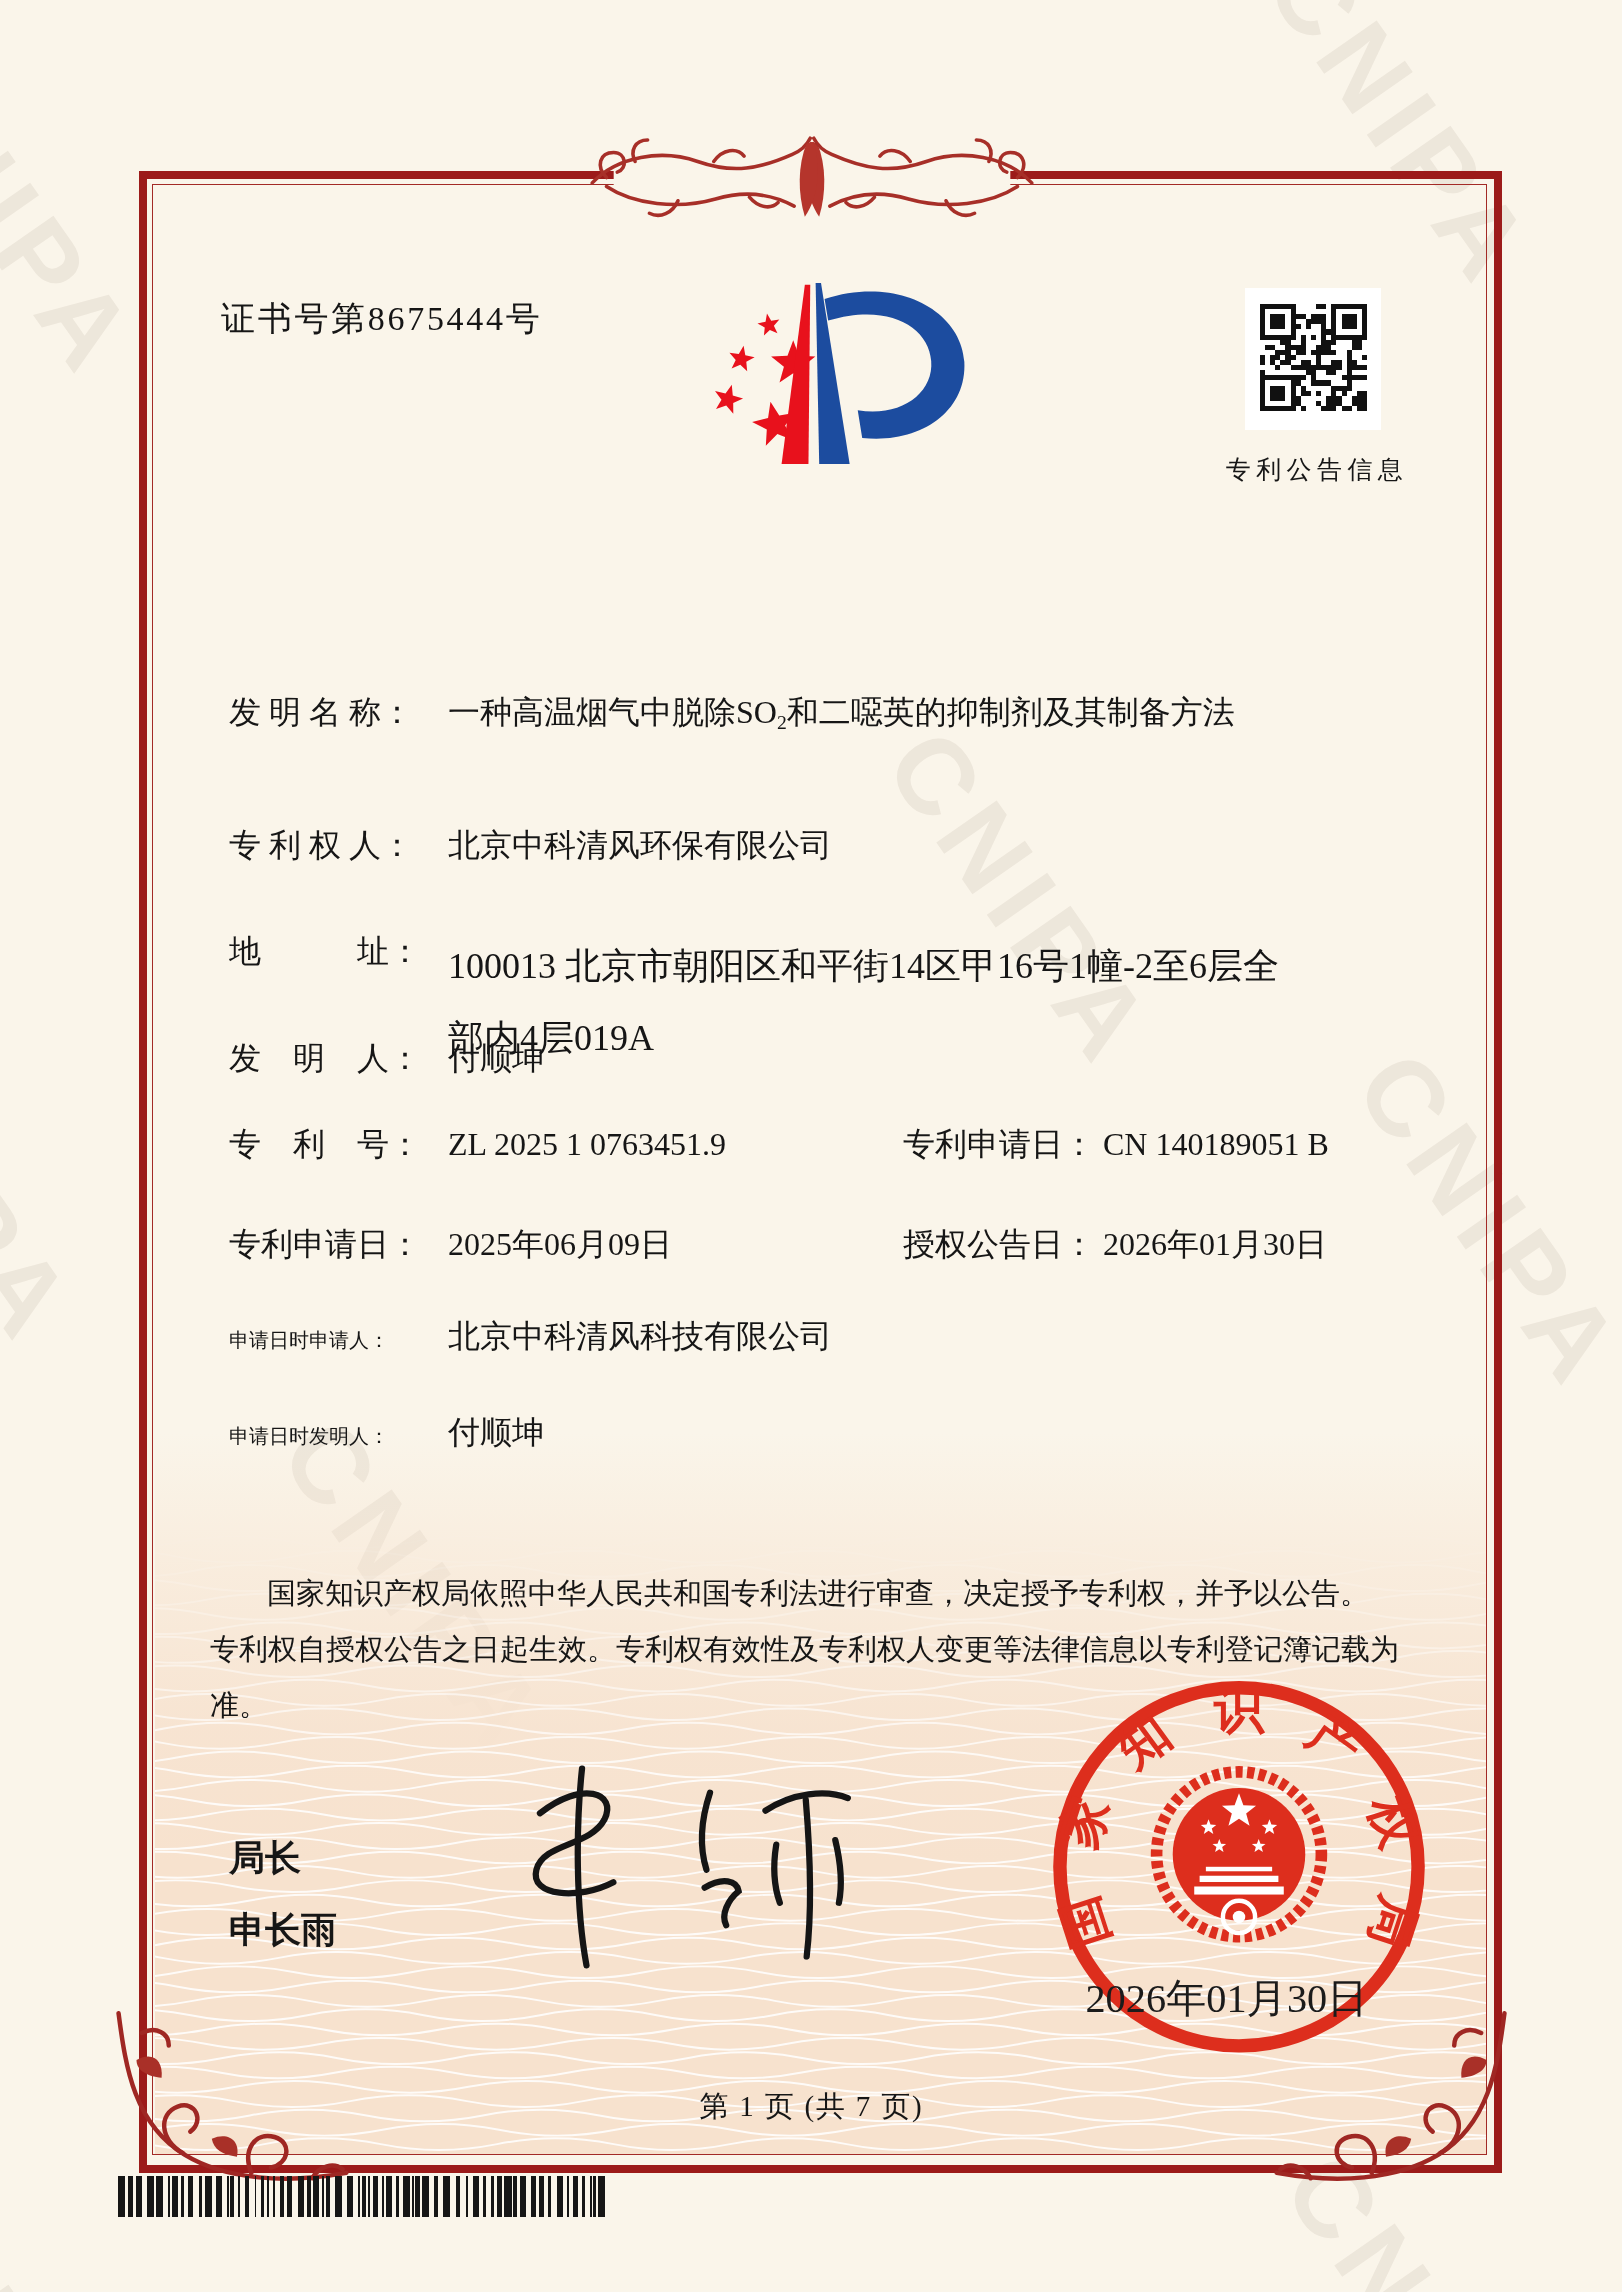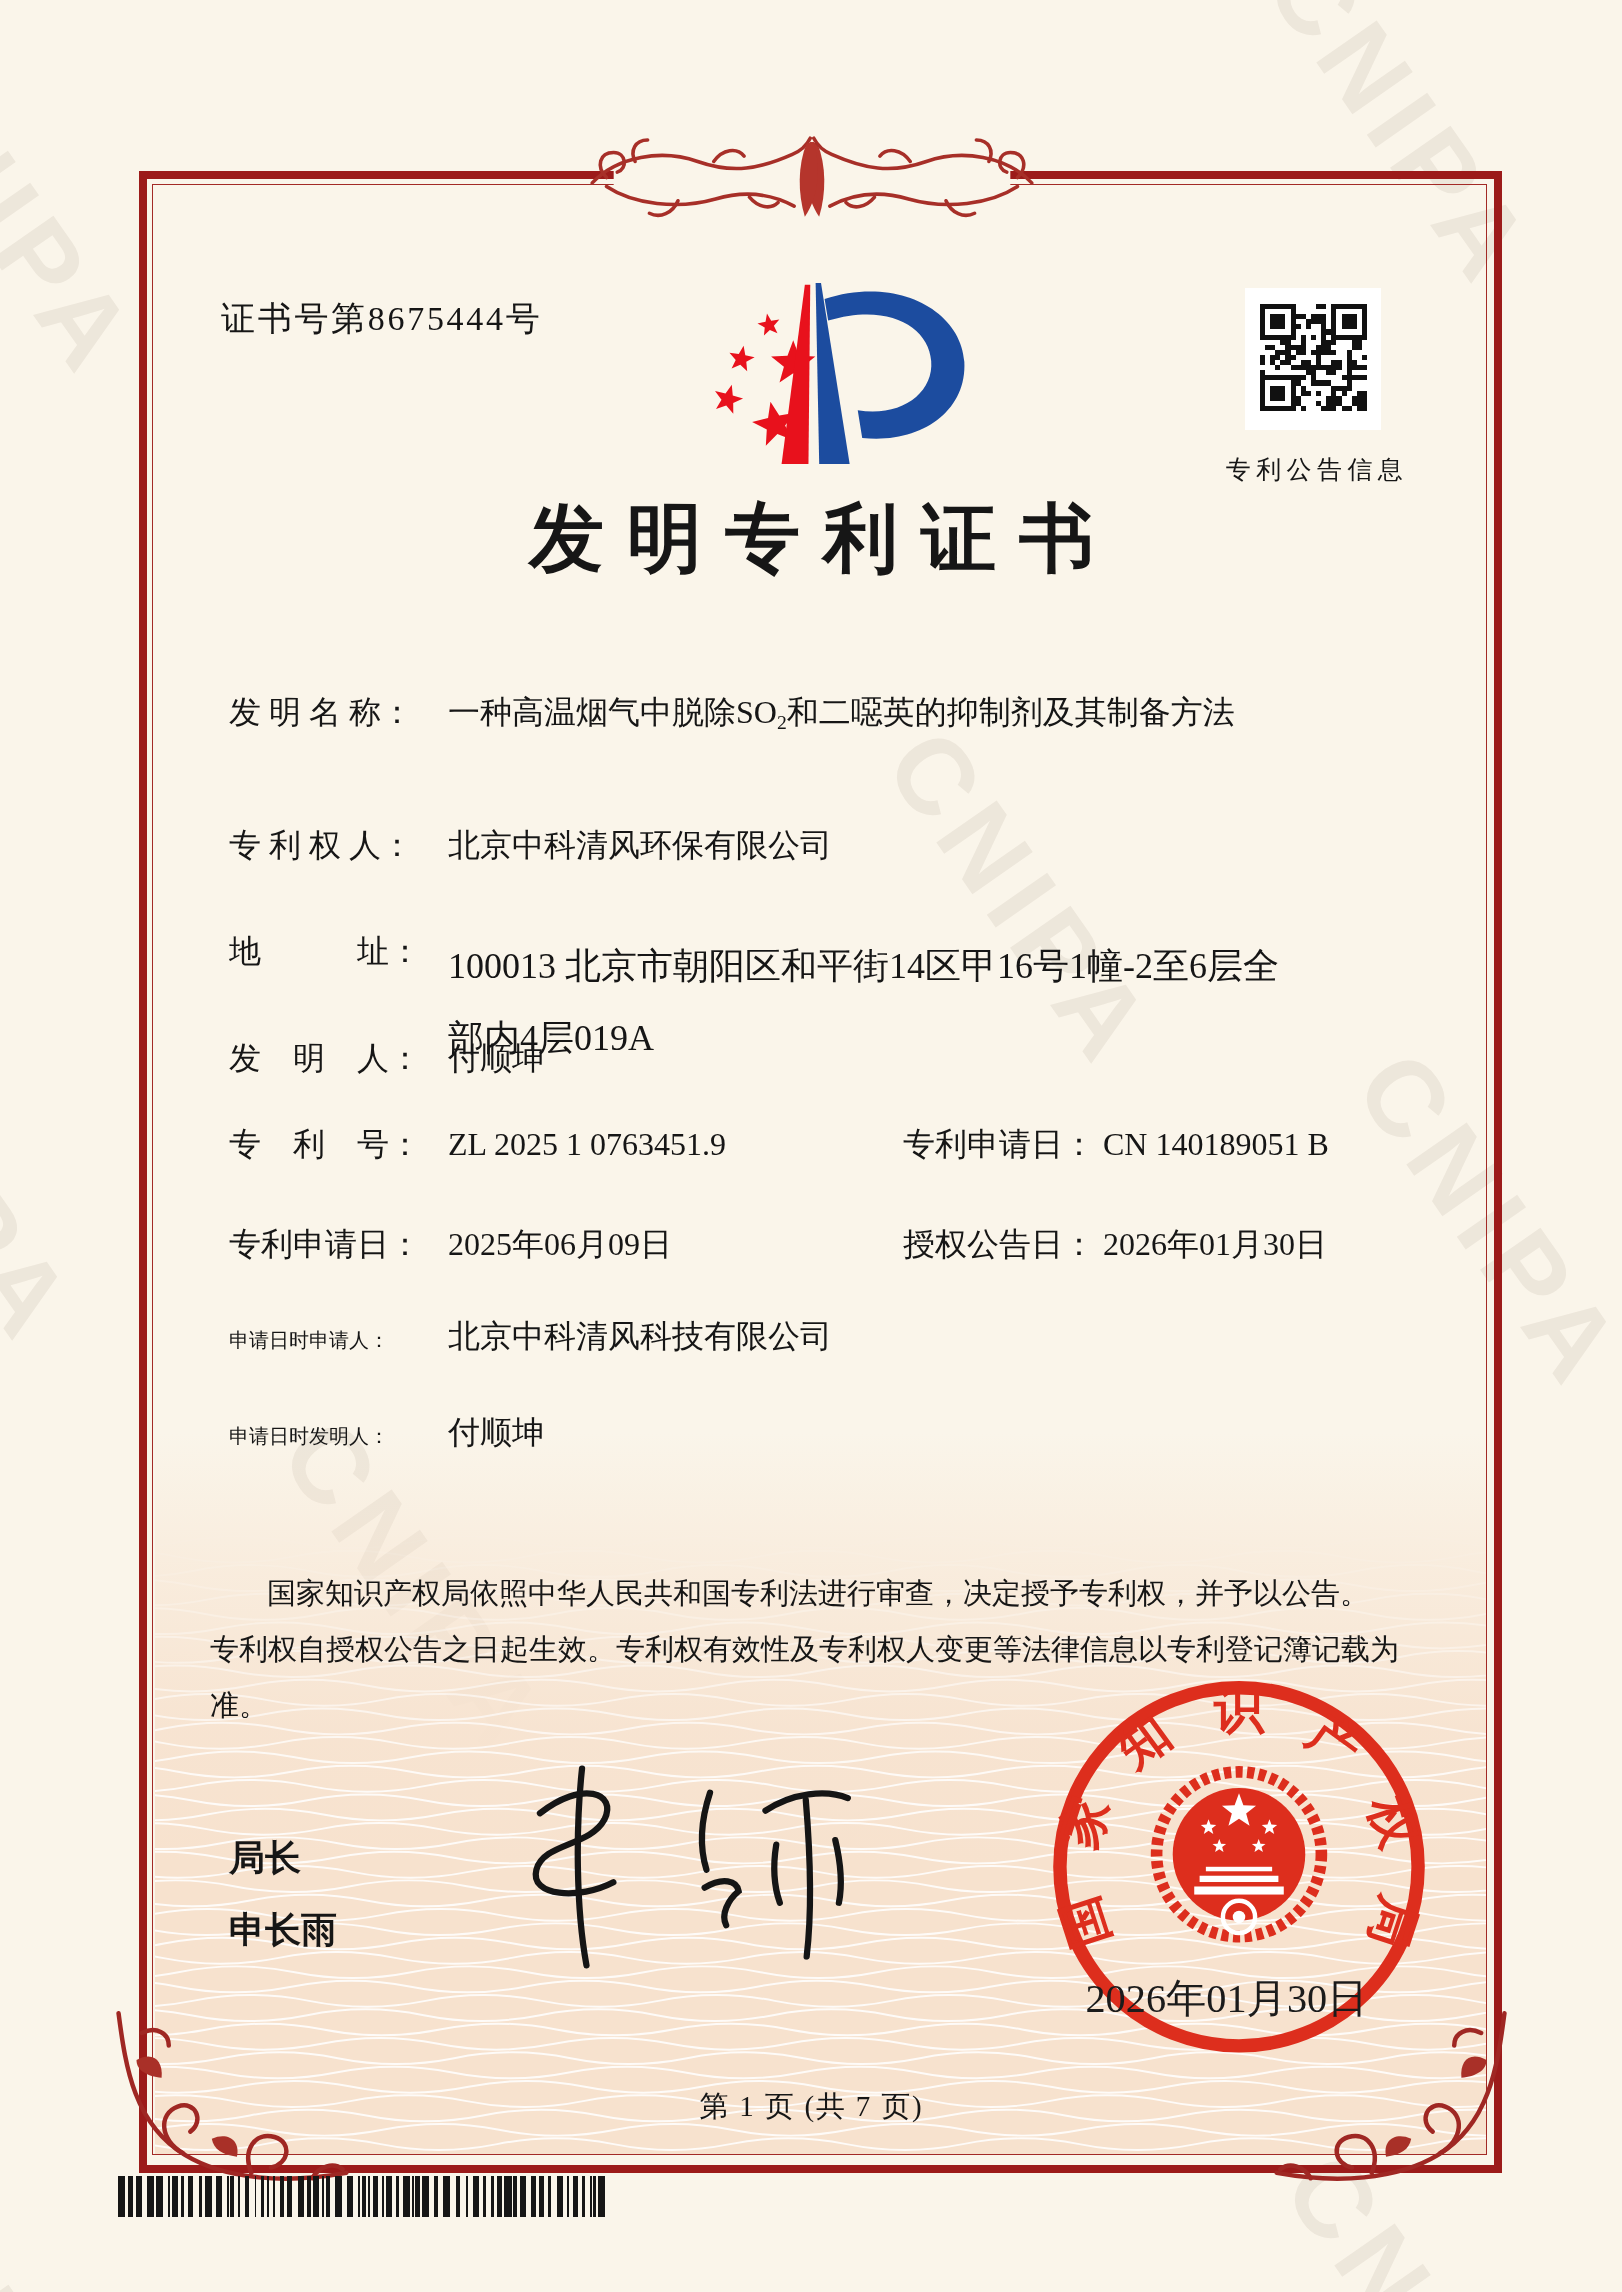--- a/index.html
+++ b/index.html
@@ -637,21 +637,20 @@
         <div></div>
         <div class="b"></div>
         <div class="b"></div>
         <div></div>
         <div class="b"></div>
         <div class="b"></div>
       </div>
   </div>
   <div class="qr-caption">专利公告信息</div>
 
-  <div class="title">发明专利证书</div>
 
   <div class="row" style="left:229px;top:691px">
     <span class="lbl w244">发 明 名 称：</span><span><span>一种高温烟气中脱除SO</span><span class="sub">2</span><span>和二噁英的抑制剂及其制备方法</span></span>
   </div>
 
   <div class="row" style="left:229px;top:824px">
     <span class="lbl w244">专 利 权 人：</span><span>北京中科清风环保有限公司</span>
   </div>
 
   <div class="row" style="left:229px;top:930px">

